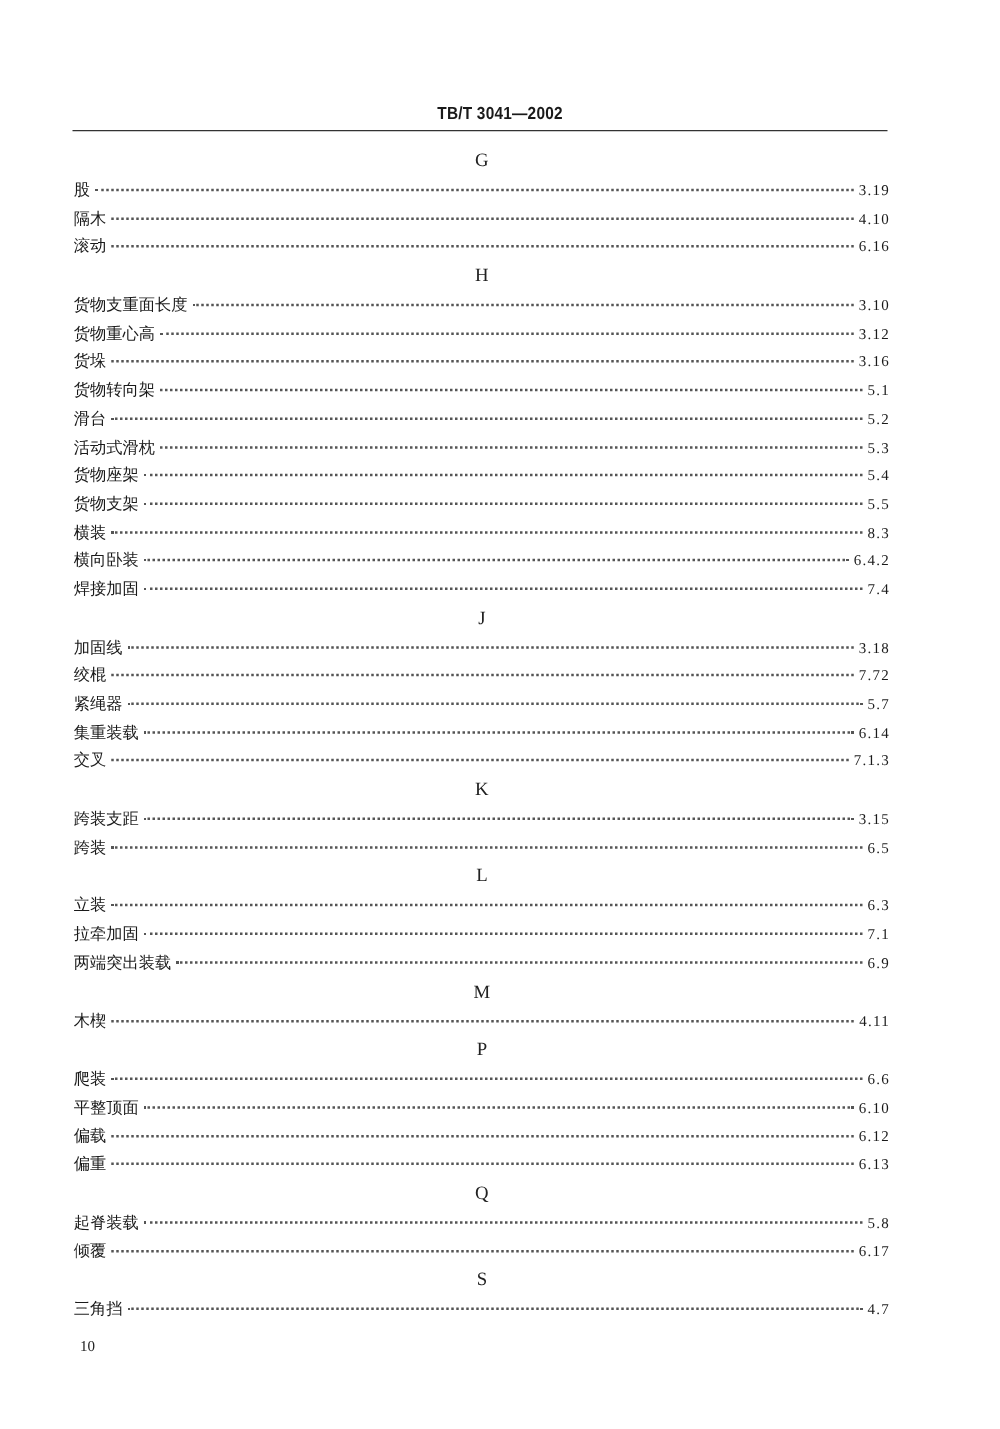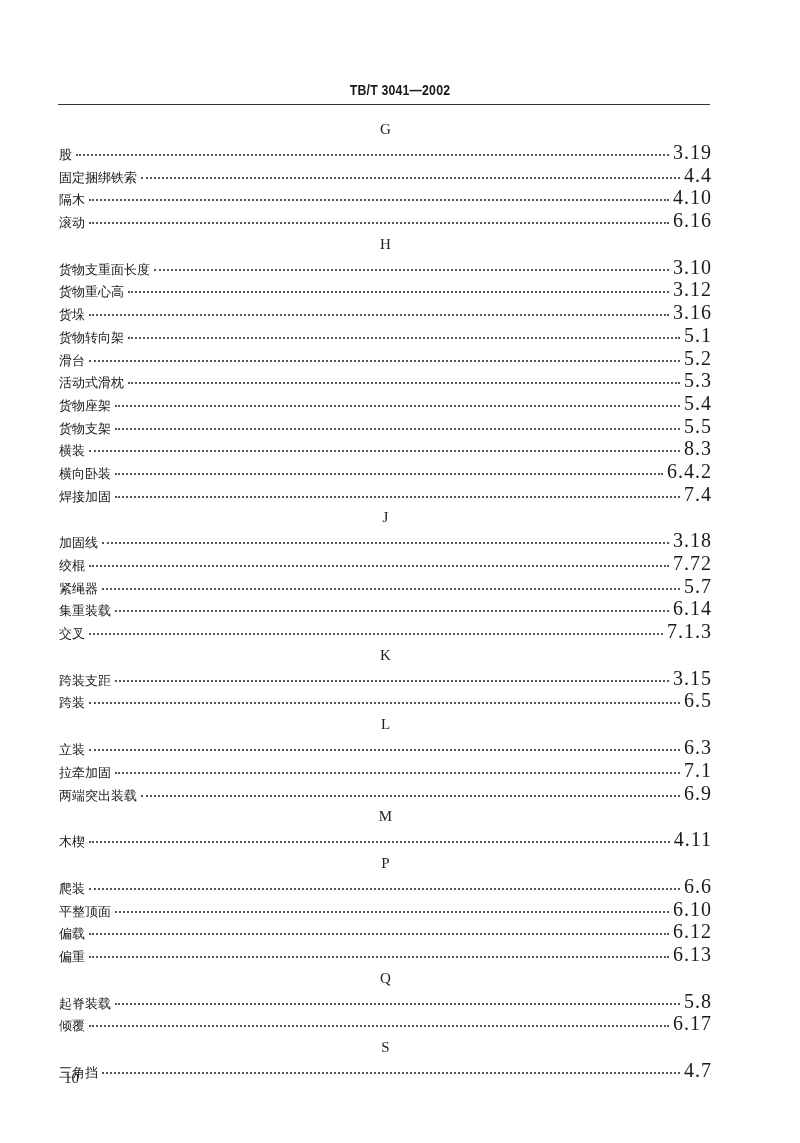--- a/index.html
+++ b/index.html
@@ -66,54 +66,49 @@
       flex: 1;
       margin: 0 4px;
       height: 1px;
       border-bottom: 2px dotted #555;
       position: relative;
       top: -3px;
     }
     .num {
       white-space: nowrap;
       font-family: "Liberation Serif", "DejaVu Serif", serif;
-      font-size: 20px;
+      font-size: 12px;
       letter-spacing: 1px;
       color: #1a1a1a;
       text-align: center;
     }
     .page-number {
       position: absolute;
       left: 64px;
       top: 1070px;
       font-family: "Liberation Serif", "DejaVu Serif", serif;
-      font-size: 15px;
+      font-size: 12px;
       color: #222;
     }
   </style>
 </head>
 <body>
 
 <div class="page-header">TB/T 3041—2002</div>
 <div class="header-rule"></div>
 
 <div class="index">
 
   <div class="letter">G</div>
   <div class="entry">
       <span class="term">股</span>
       <span class="leader"></span>
       <span class="num">3.19</span>
     </div>
   <div class="entry">
-      <span class="term">固定捆绑铁索</span>
-      <span class="leader"></span>
-      <span class="num">4.4</span>
-    </div>
-  <div class="entry">
       <span class="term">隔木</span>
       <span class="leader"></span>
       <span class="num">4.10</span>
     </div>
   <div class="entry">
       <span class="term">滚动</span>
       <span class="leader"></span>
       <span class="num">6.16</span>
     </div>
 

